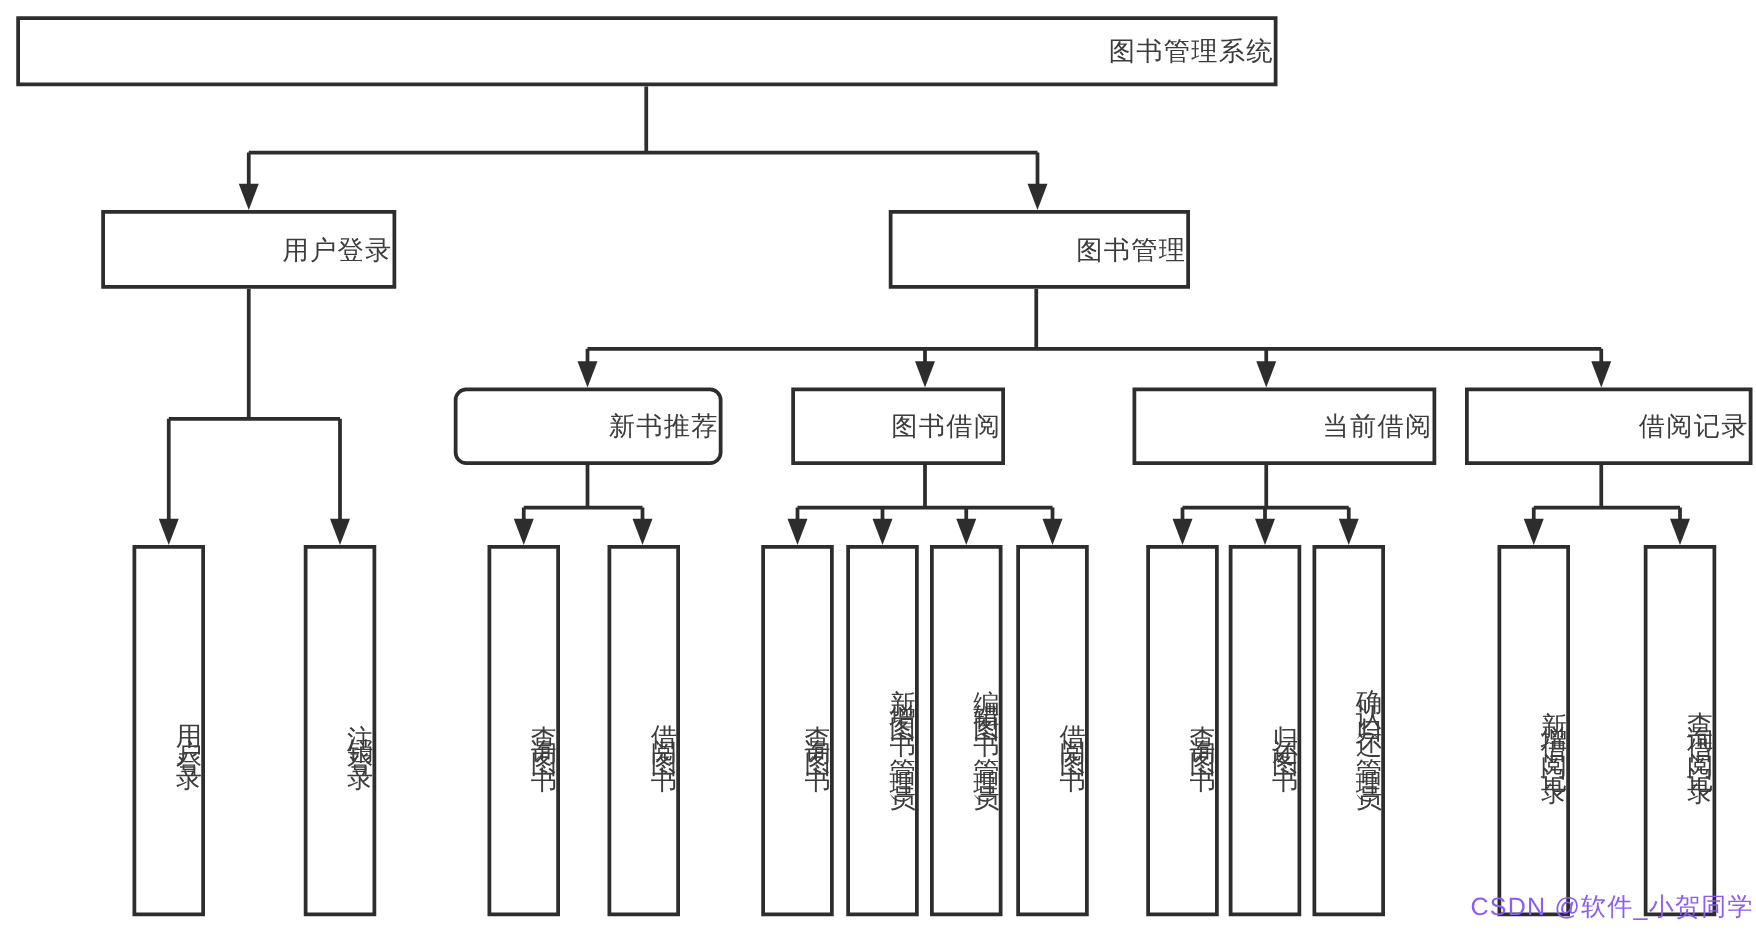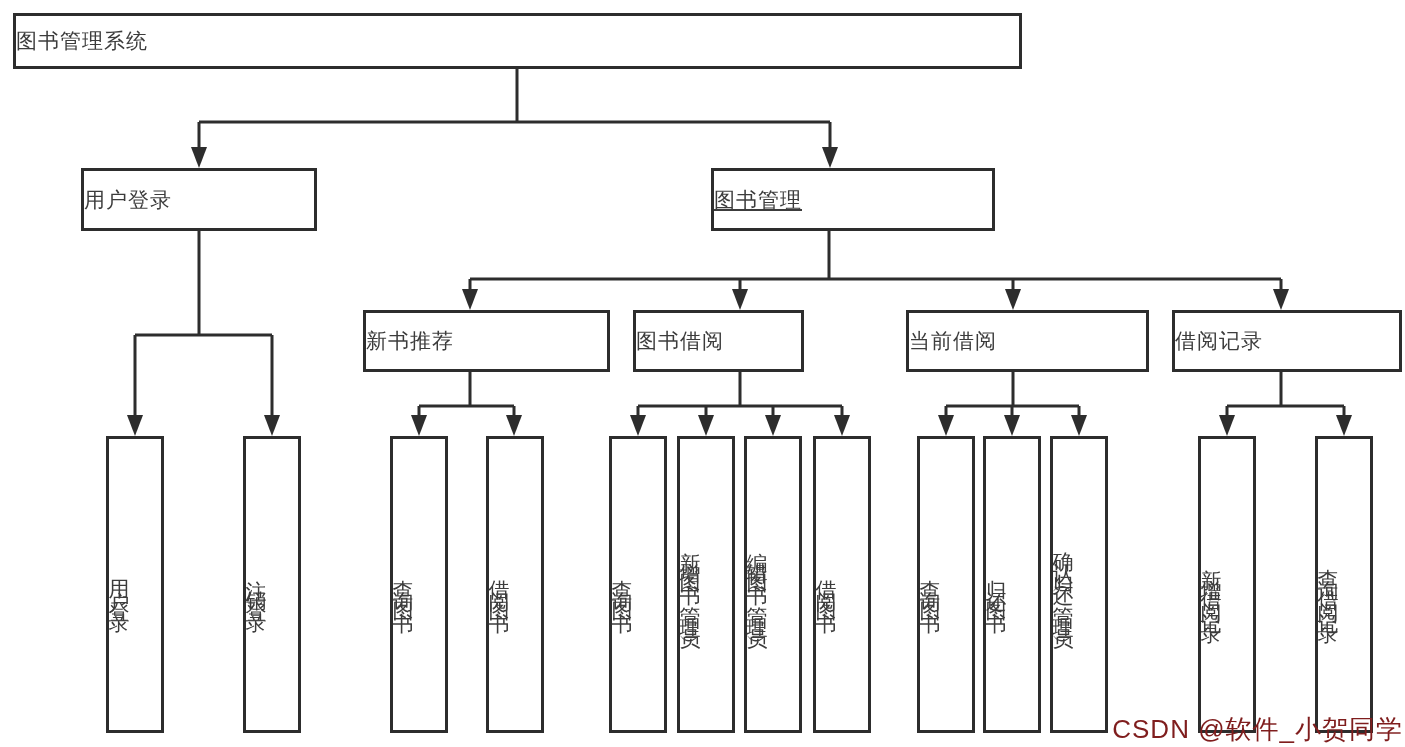--- a/index.html
+++ b/index.html
@@ -24,21 +24,21 @@
     height: 747px;
     z-index: 1;
   }
   .node {
     position: absolute;
     box-sizing: border-box;
     border: 3px solid #2d2d2d;
     background: #ffffff;
     display: flex;
     align-items: center;
-    justify-content: flex-start;
+    justify-content: flex-end;
     color: #3c3c3c;
     z-index: 2;
   }
   .hnode {
     font-size: 21px;
     letter-spacing: 1px;
     white-space: nowrap;
   }
   .root-node  { left: 13px;  top: 13px;  width: 1009px; height: 56px; }
   .lvl2       { top: 168px; height: 63px; }
@@ -53,23 +53,23 @@
     writing-mode: vertical-rl;
     text-orientation: mixed;
     letter-spacing: 11px;
     line-height: 1;
     white-space: nowrap;
   }
   .watermark {
     position: absolute;
     right: 2px;
     top: 712px;
-    font-size: 26px;
+    font-size: 20px;
     letter-spacing: 1px;
-    color: #7f1d1d;
+    color: #8b5cf6;
     white-space: nowrap;
     z-index: 5;
   }
 </style>
 </head>
 <body>
 
 <div class="canvas">
 
   <svg class="wires" viewBox="0 0 1405 747" xmlns="http://www.w3.org/2000/svg" aria-hidden="true">
@@ -105,25 +105,25 @@
     </g>
   </svg>
 
   <div class="node hnode root-node">
     <span>图书管理系统</span>
   </div>
 
   <div class="node hnode lvl2" style="left:81px;width:236px;">
     <span>用户登录</span>
   </div>
-  <div class="node hnode lvl2" style="left:711px;width:284px;text-decoration:underline;">
+  <div class="node hnode lvl2" style="left:711px;width:241px;">
     <span>图书管理</span>
   </div>
 
-  <div class="node hnode lvl3" style="left:363px;width:247px;">
+  <div class="node hnode lvl3" style="left:363px;width:215px;border-radius:10px;">
     <span>新书推荐</span>
   </div>
   <div class="node hnode lvl3" style="left:633px;width:171px;">
     <span>图书借阅</span>
   </div>
   <div class="node hnode lvl3" style="left:906px;width:243px;">
     <span>当前借阅</span>
   </div>
   <div class="node hnode lvl3" style="left:1172px;width:230px;">
     <span>借阅记录</span>

